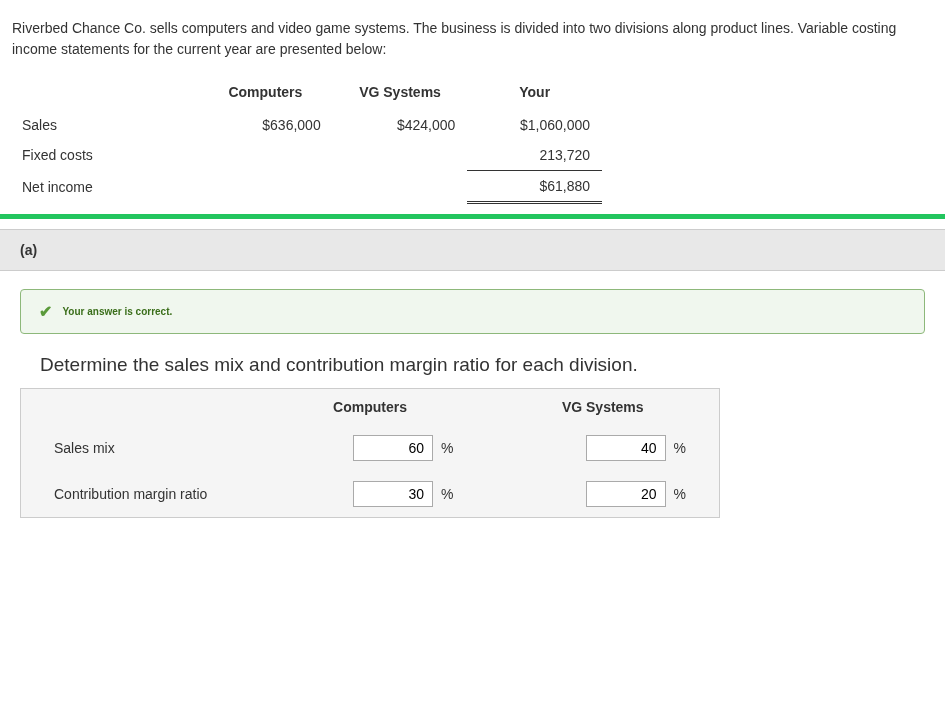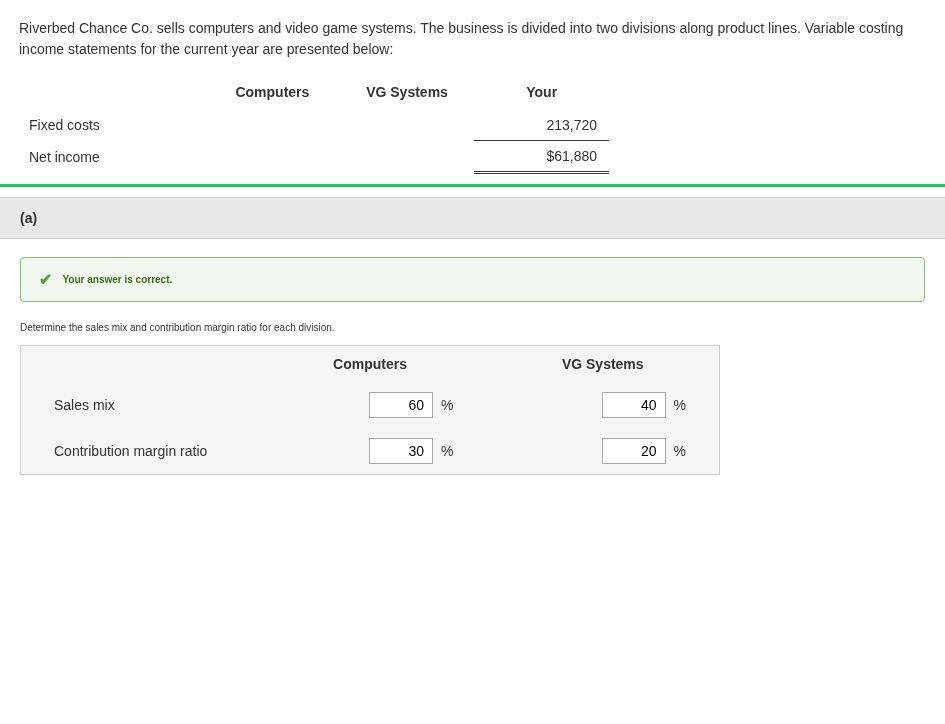--- a/index.html
+++ b/index.html
@@ -11,23 +11,23 @@
     }
     .page-wrapper {
       background: #fff;
       max-width: 945px;
       min-height: 724px;
       margin: 0 auto;
     }
 
     
     .top-section {
-      padding: 18px 20px 10px 19px;
+      padding: 18px 20px 10px 12px;
       background: #fff;
-      border-bottom: 3px solid #22c55e;
+      border-bottom: 5px solid #22c55e;
     }
     .intro-text {
       font-size: 14px;
       line-height: 1.5;
       margin-bottom: 18px;
     }
 
     
     .income-table {
       border-collapse: collapse;
@@ -106,22 +106,23 @@
     }
     .answer-text {
       color: #3a6e1a;
       font-size: 10px;
       font-weight: bold;
     }
 
     
     .instructions {
       padding: 10px 31px 12px 20px;
-      font-size: 10px;
+      font-size: 19px;
       color: #333;
+      margin-left: 20px;
     }
 
     
     .mix-table-wrapper {
       margin: 0 20px;
     }
     .mix-table {
       border-collapse: collapse;
       width: 700px;
       background: #f5f5f5;
@@ -143,21 +144,21 @@
       width: 200px;
     }
     .mix-table .input-cell {
       text-align: right;
     }
     .mix-input {
       border: 1px solid #aaa;
       background: #fff;
       padding: 4px 8px;
       text-align: right;
-      width: 64px;
+      width: 80px;
       font-size: 14px;
     }
     .pct-label {
       margin-left: 4px;
       font-size: 14px;
     }
     .mix-table .col-computers {
       width: 200px;
       text-align: center;
     }
@@ -177,20 +178,26 @@
     <table class="income-table">
       <thead>
         <tr>
           <th></th>
           <th>Computers</th>
           <th>VG Systems</th>
           <th>Your</th>
         </tr>
       </thead>
       <tbody>
+        <tr class="row-sales">
+          <td>Sales</td>
+          <td class="num">$636,000</td>
+          <td class="num">$424,000</td>
+          <td class="num-total">$1,060,000</td>
+        </tr>
         <tr class="row-fixed">
           <td>Fixed costs</td>
           <td class="empty"></td>
           <td class="empty"></td>
           <td class="num-total">213,720</td>
         </tr>
         <tr class="row-net">
           <td>Net income</td>
           <td class="empty"></td>
           <td class="empty"></td>

